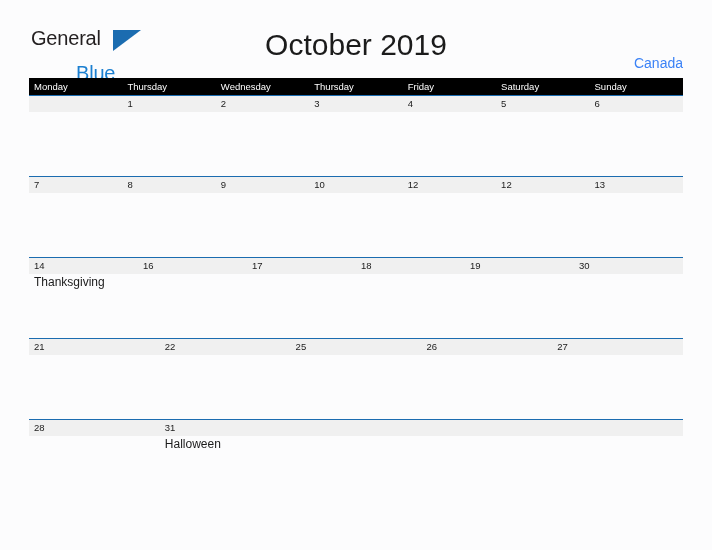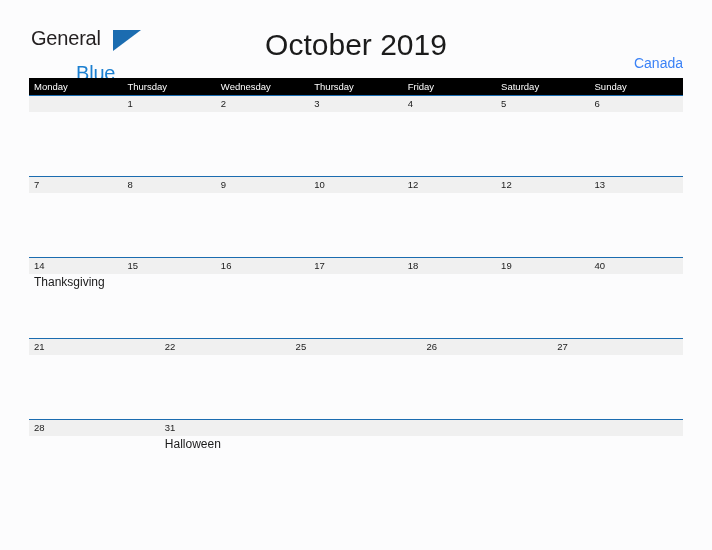--- a/index.html
+++ b/index.html
@@ -258,41 +258,37 @@
     </div>
 
     <div class="week-row">
       <div class="week-band"></div>
       <div class="day-cells">
         <div class="day-cell">
             <span class="day-num">14</span>
             <span class="day-event">Thanksgiving</span>
           </div>
         <div class="day-cell">
-            <span class="day-num">15</span>
-            <span class="day-event"></span>
-          </div>
-        <div class="day-cell">
             <span class="day-num">16</span>
             <span class="day-event"></span>
           </div>
         <div class="day-cell">
             <span class="day-num">17</span>
             <span class="day-event"></span>
           </div>
         <div class="day-cell">
             <span class="day-num">18</span>
             <span class="day-event"></span>
           </div>
         <div class="day-cell">
             <span class="day-num">19</span>
             <span class="day-event"></span>
           </div>
         <div class="day-cell">
-            <span class="day-num">40</span>
+            <span class="day-num">30</span>
             <span class="day-event"></span>
           </div>
       </div>
     </div>
 
     <div class="week-row">
       <div class="week-band"></div>
       <div class="day-cells">
         <div class="day-cell">
             <span class="day-num">21</span>

